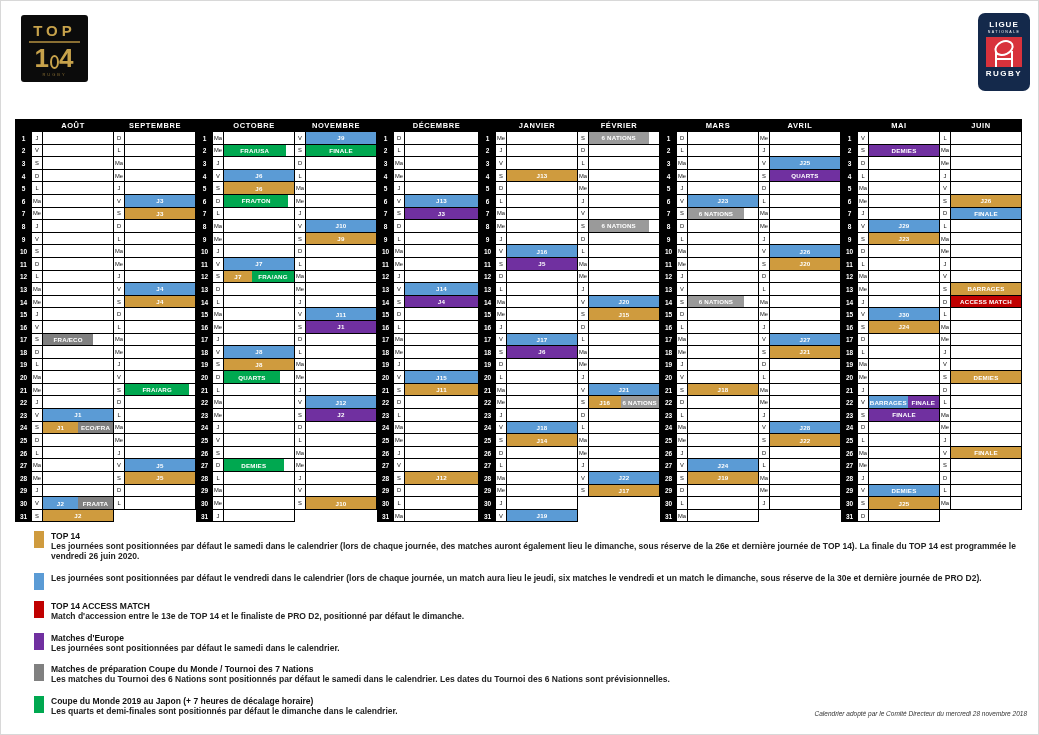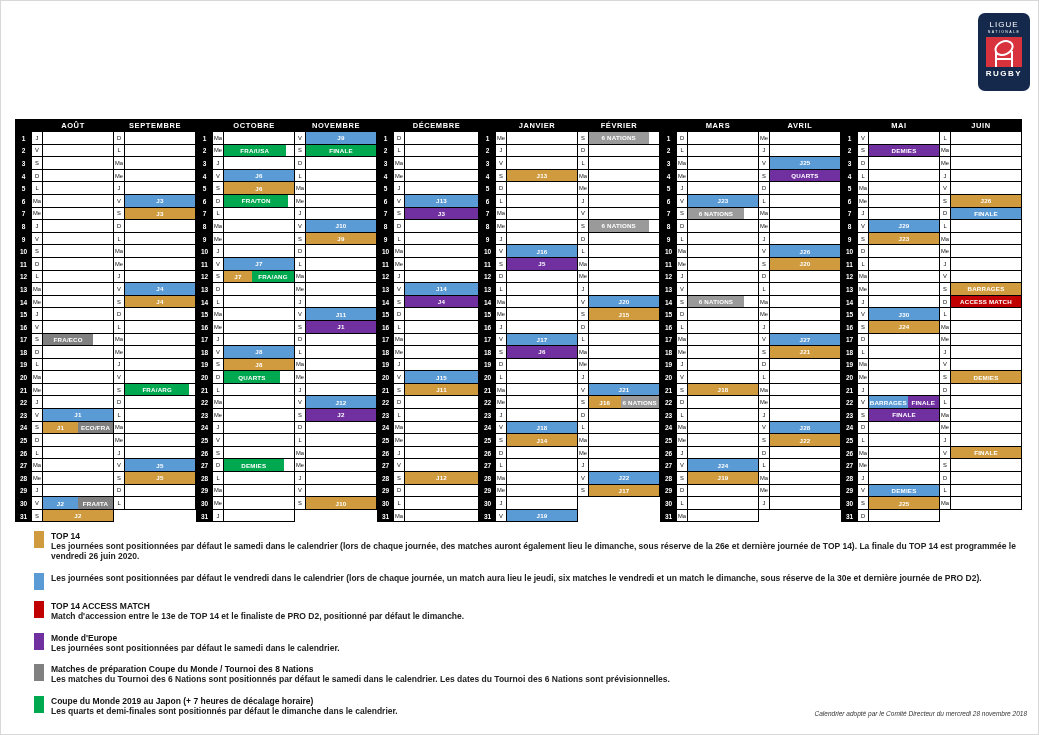--- a/index.html
+++ b/index.html
@@ -25,21 +25,21 @@
   .balld2 { display:inline-block; width:9px; height:14px; border:2px solid #7fa9d6; border-radius:50%;
             vertical-align:-2px; background:#1c2f50; }
   .ld2-sub { font-size:4px; letter-spacing:2px; color:#51688c; margin-top:1px; }
 
   .title-block { position:absolute; left:172px; top:27px; line-height:31px; }
   .title-main { font-size:30px; font-weight:bold; letter-spacing:.5px; color:#1f3864; }
   .title-season { font-size:30px; font-weight:bold; letter-spacing:.5px; color:#8c8c8c; }
 
   .lnr { position:absolute; left:977px; top:12px; width:52px; height:78px; background:#14294b;
          border-radius:7px; text-align:center; color:#fff; padding-top:7px; }
-  .lnr-l1 { font-size:8px; font-weight:normal; letter-spacing:1px; }
+  .lnr-l1 { font-size:8px; font-weight:bold; letter-spacing:1px; }
   .lnr-l2 { font-size:3.6px; letter-spacing:1.4px; margin-top:1px; }
   .lnr-red { width:36px; height:30px; background:#d8323c; margin:3px auto 2px; position:relative; }
   .lnr-l3 { font-size:8px; font-weight:bold; letter-spacing:1.5px; }
 
   
   #calendar { position:absolute; left:14px; top:118px; display:flex; }
   .group { display:flex; flex-direction:column; }
   .hdr { display:flex; height:13px; background:#000; }
   .hnum { width:17px; height:13px; background:#000; }
   .hmonth { height:13px; color:#fff; font-size:7.5px; font-weight:bold; letter-spacing:.6px;
@@ -62,20 +62,26 @@
   .lg-title { font-size:8.5px; font-weight:bold; color:#111; line-height:10px; }
   .lg-desc { font-size:8.5px; color:#222; line-height:10px;font-weight:bold; }
 
   #footer { position:absolute; right:11px; top:709px; font-size:6.5px; font-style:italic; color:#333; }
 </style>
 </head>
 <body>
 
 <div class="page">
 
+  <div class="logo14">
+    <div class="l14-top">TOP</div>
+    <div class="l14-rule"></div>
+    <div class="l14-big"><span>1</span><span class="ballg"></span><span>4</span></div>
+    <div class="l14-sub">RUGBY</div>
+  </div>
 
 
 
   <div class="lnr">
     <div class="lnr-l1">LIGUE</div>
     <div class="lnr-l2">NATIONALE</div>
     <div class="lnr-red">
       <svg width="36" height="30" viewBox="0 0 36 30">
         <line x1="10" y1="14" x2="10" y2="30" stroke="#fff" stroke-width="2"></line>
         <line x1="26" y1="14" x2="26" y2="30" stroke="#fff" stroke-width="2"></line>
@@ -1558,28 +1564,28 @@
       <div class="lg-item">
         <div class="lg-swatch" style="background: rgb(192, 0, 0);"></div>
         <div class="lg-text">
           <div class="lg-title">TOP 14 ACCESS MATCH</div>
           <div class="lg-desc">Match d'accession entre le 13e de TOP 14 et le finaliste de PRO D2, positionné par défaut le dimanche.</div>
         </div>
       </div>
       <div class="lg-item">
         <div class="lg-swatch" style="background: rgb(112, 48, 160);"></div>
         <div class="lg-text">
-          <div class="lg-title">Monde d'Europe</div>
+          <div class="lg-title">Matches d'Europe</div>
           <div class="lg-desc">Les journées sont positionnées par défaut le samedi dans le calendrier.</div>
         </div>
       </div>
       <div class="lg-item">
         <div class="lg-swatch" style="background: rgb(128, 128, 128);"></div>
         <div class="lg-text">
-          <div class="lg-title">Matches de préparation Coupe du Monde / Tournoi des 8 Nations</div>
+          <div class="lg-title">Matches de préparation Coupe du Monde / Tournoi des 7 Nations</div>
           <div class="lg-desc">Les matches du Tournoi des 6 Nations sont positionnés par défaut le samedi dans le calendrier. Les dates du Tournoi des 6 Nations sont prévisionnelles.</div>
         </div>
       </div>
       <div class="lg-item">
         <div class="lg-swatch" style="background: rgb(0, 168, 80);"></div>
         <div class="lg-text">
           <div class="lg-title">Coupe du Monde 2019 au Japon (+ 7 heures de décalage horaire)</div>
           <div class="lg-desc">Les quarts et demi-finales sont positionnés par défaut le dimanche dans le calendrier.</div>
         </div>
       </div>

